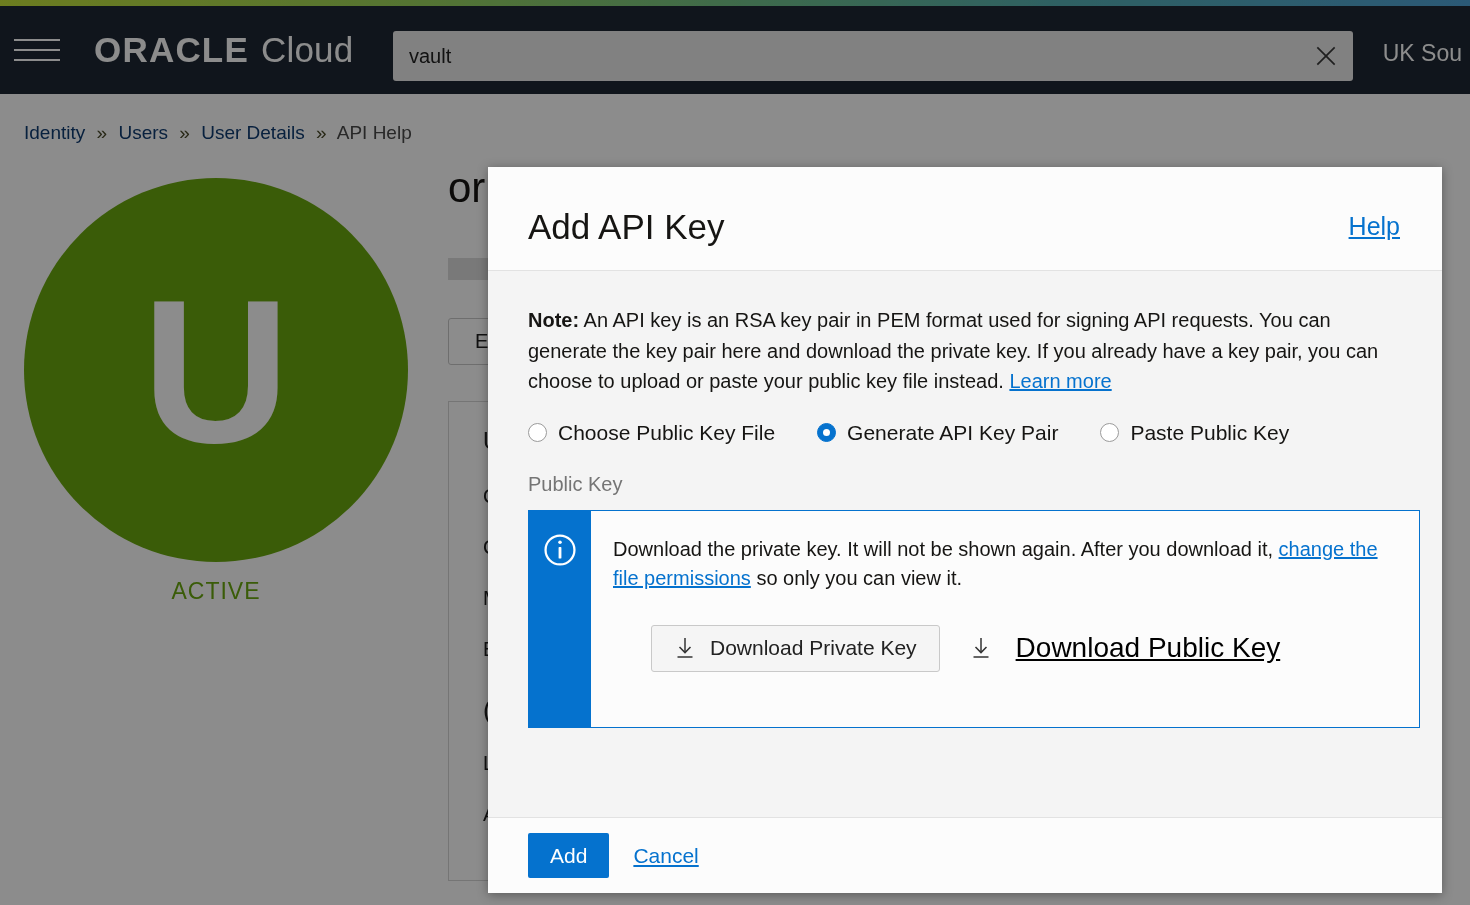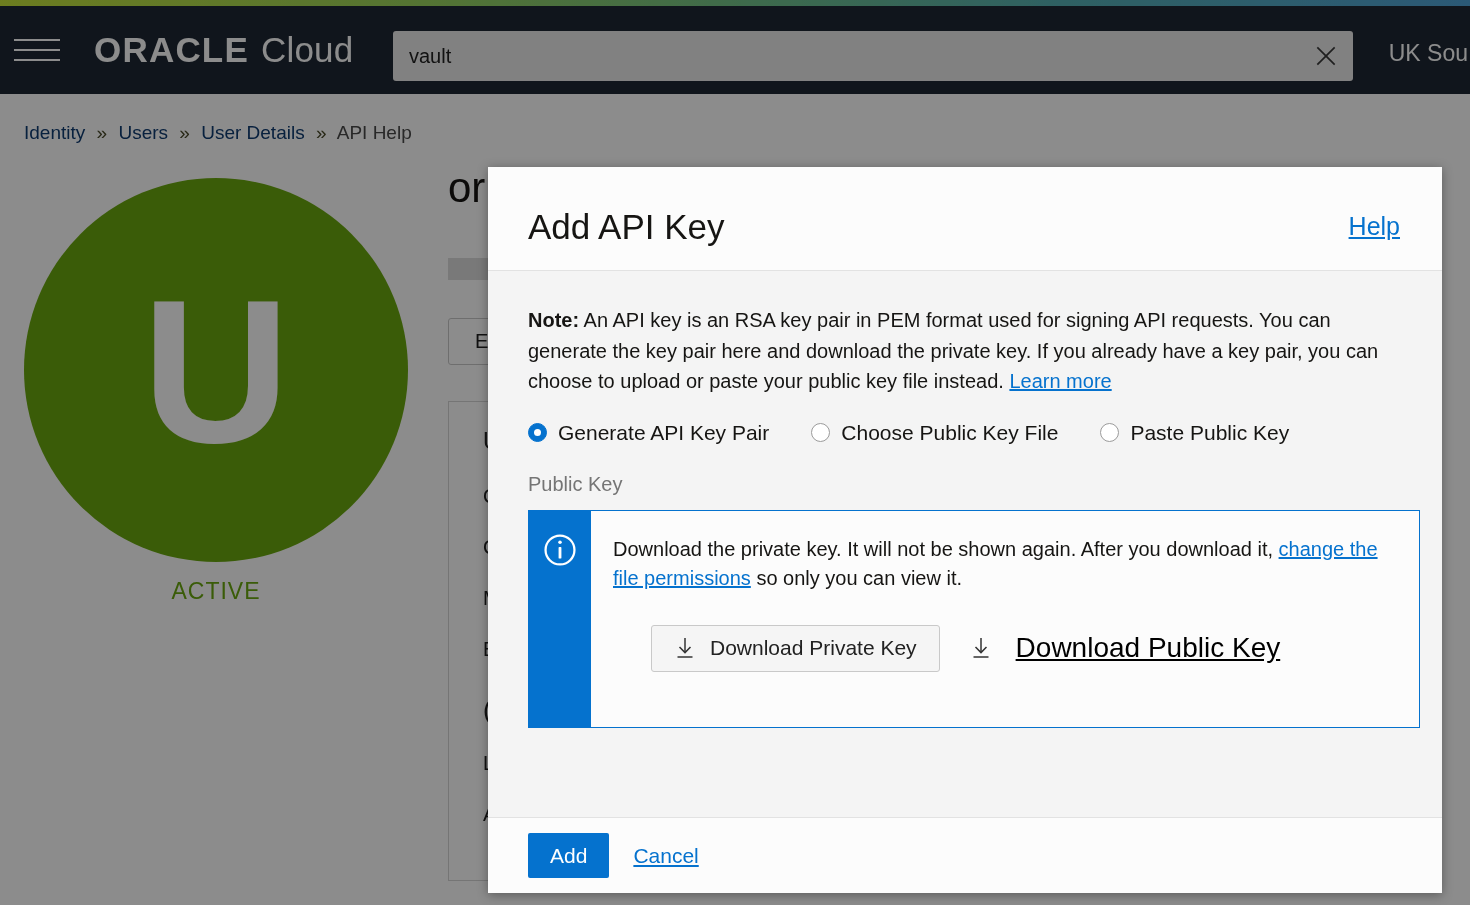--- a/index.html
+++ b/index.html
@@ -44,21 +44,21 @@
     padding: 0 16px;
   }
   .clear-btn {
     width: 54px; height: 100%; border: none; background: transparent; cursor: pointer;
     display: flex; align-items: center; justify-content: center;
   }
   .clear-btn svg { width: 26px; height: 26px; }
 
   .region-label {
     position: absolute; right: 0; top: 34px;
-    color: #ffffff; font-size: 23px; white-space: nowrap; padding-right: 2px;
+    color: #ffffff; font-size: 23px; white-space: nowrap; padding-right: 8px;
     overflow: hidden;
   }
 
   .content-area { position: absolute; top: 94px; left: 0; width: 1470px; height: 811px; background: #ffffff; }
 
   .breadcrumb {
     position: absolute; left: 24px; top: 28px;
     font-size: 19px; white-space: nowrap;
   }
   .breadcrumb a { color: #103c72; text-decoration: none; }
@@ -248,27 +248,27 @@
       <div class="help-link">Help</div>
     </div>
 
     <div class="modal-body">
 
       <div class="note-text">
         <b>Note:</b><span> An API key is an RSA key pair in PEM format used for signing API requests. You can generate the key pair here and download the private key. If you already have a key pair, you can choose to upload or paste your public key file instead. </span><a>Learn more</a>
       </div>
 
       <div class="radio-row">
+        <label class="radio-item">
+          <span class="radio-dot"></span>
+          <span class="radio-label">Choose Public Key File</span>
+        </label>
         <label class="radio-item selected">
           <span class="radio-dot"></span>
           <span class="radio-label">Generate API Key Pair</span>
-        </label>
-        <label class="radio-item">
-          <span class="radio-dot"></span>
-          <span class="radio-label">Choose Public Key File</span>
         </label>
         <label class="radio-item">
           <span class="radio-dot"></span>
           <span class="radio-label">Paste Public Key</span>
         </label>
       </div>
 
       <div class="field-label">Public Key</div>
 
       <div class="info-banner">

